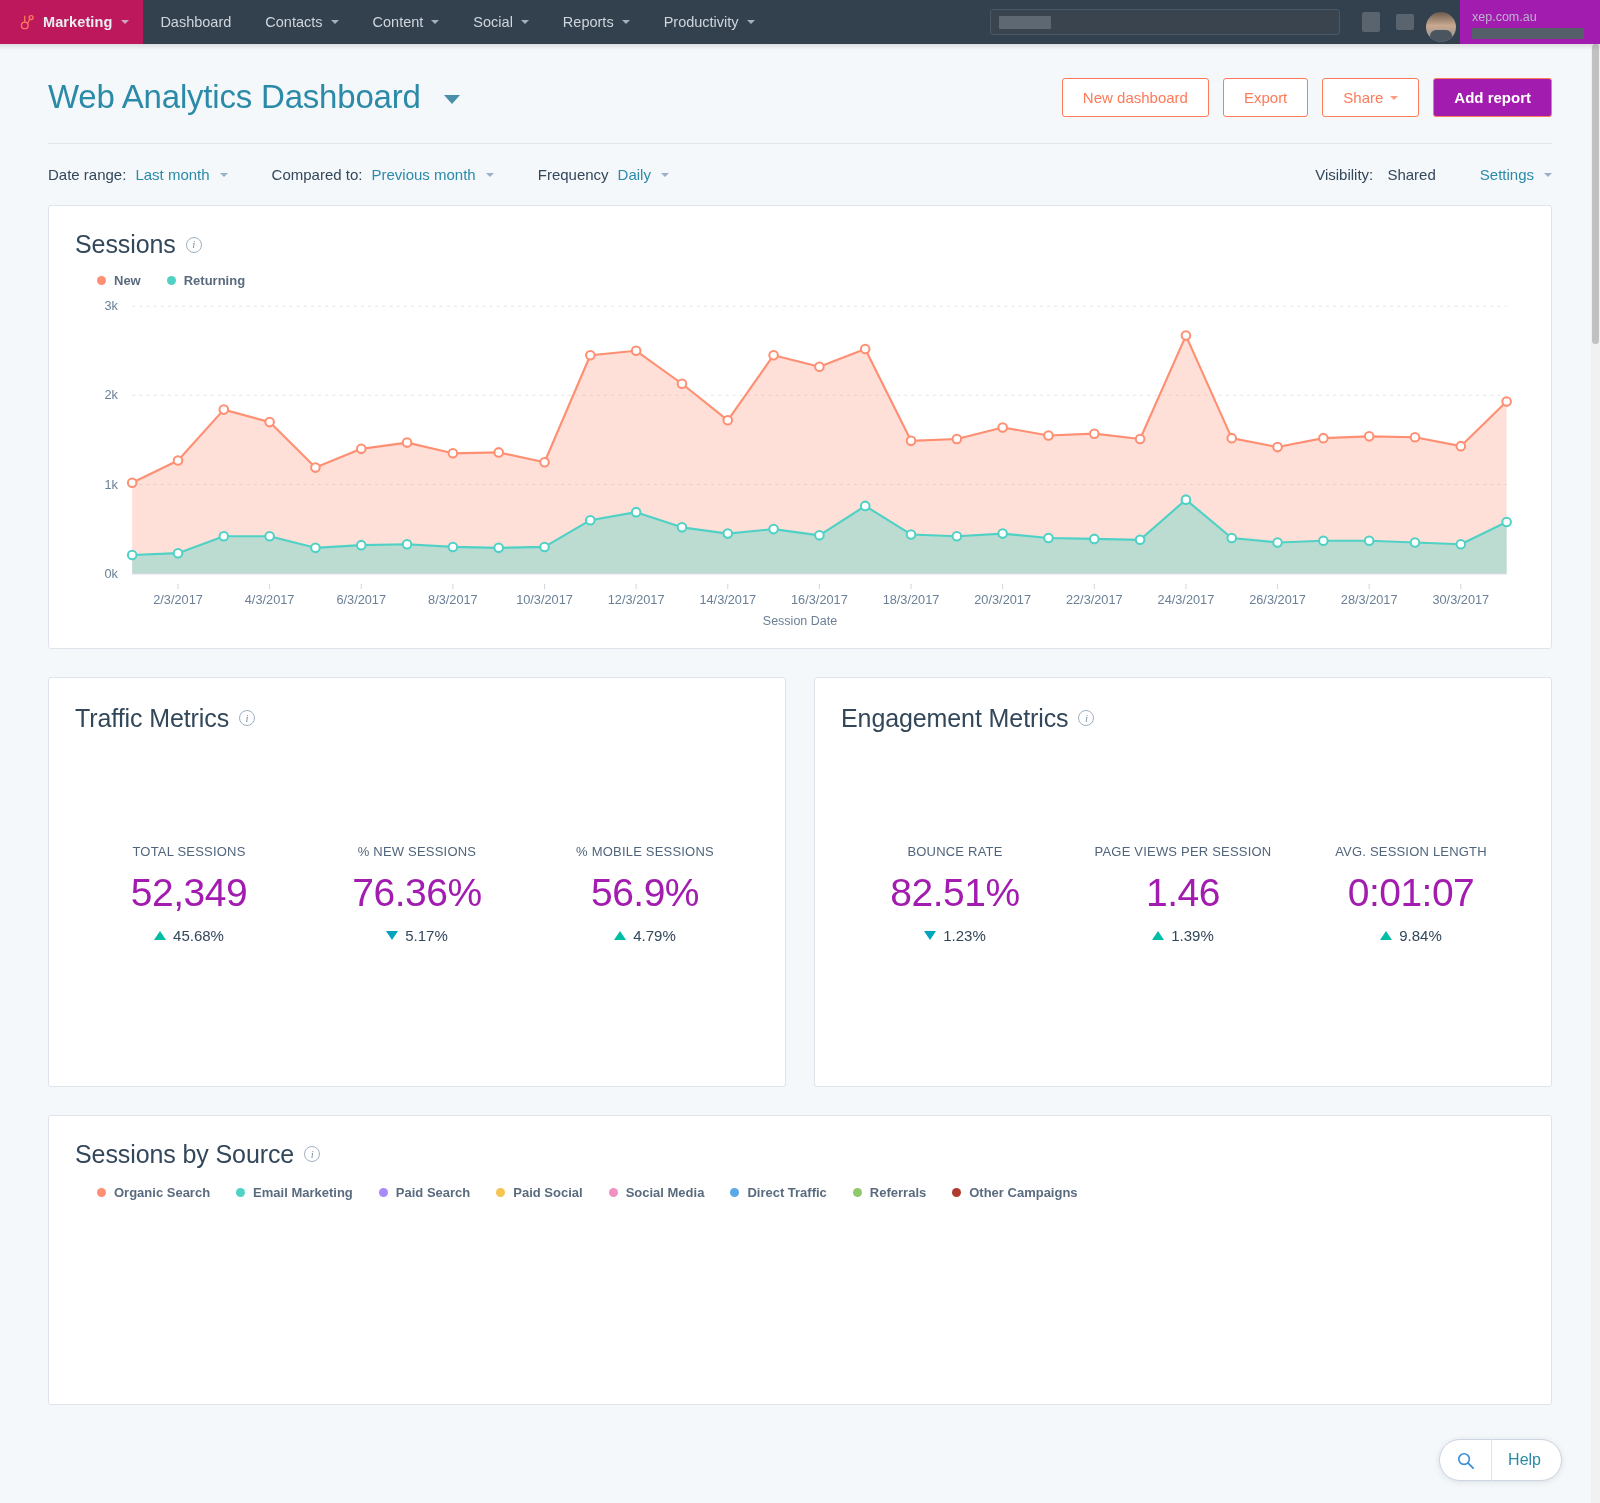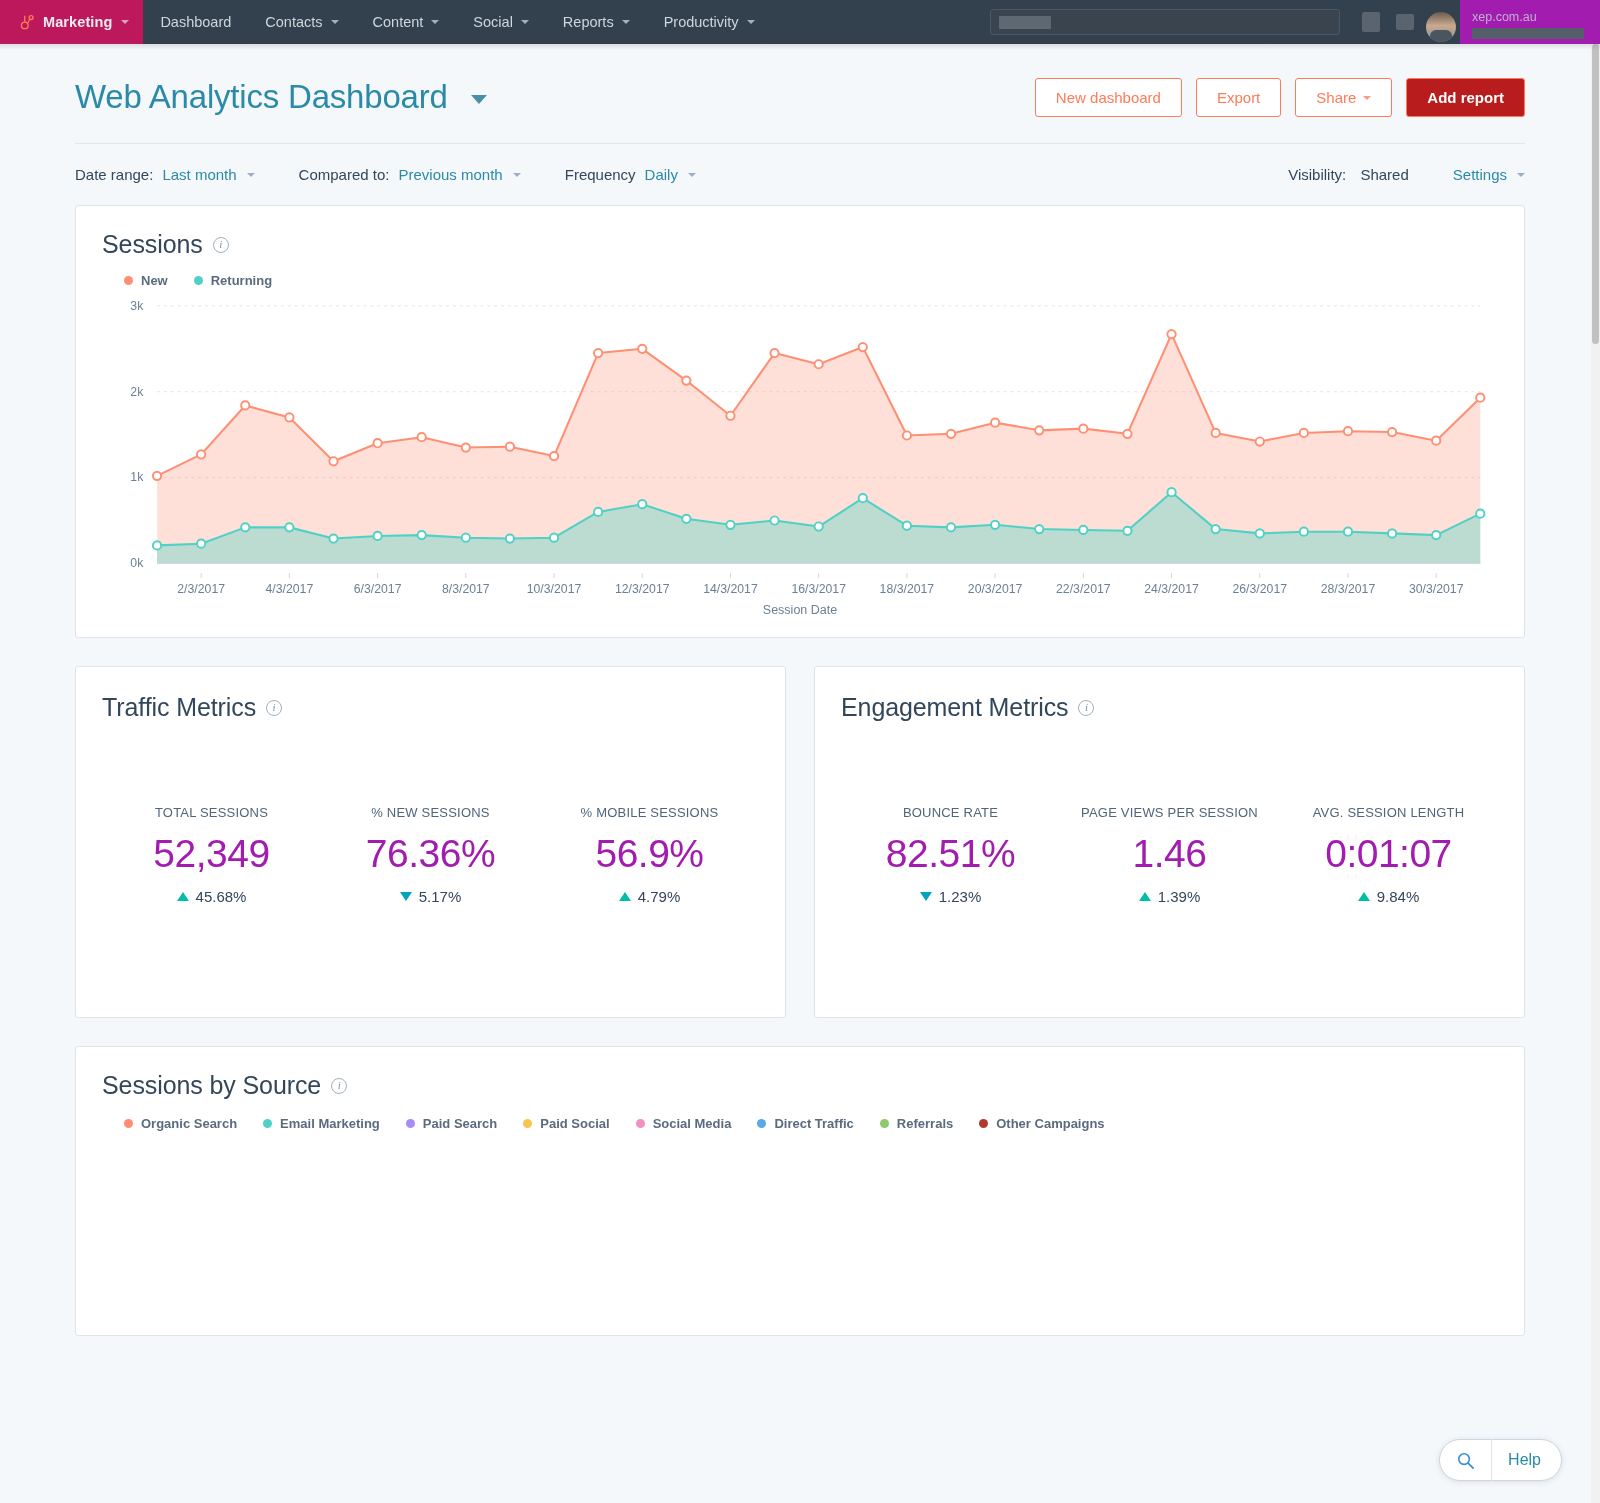--- a/index.html
+++ b/index.html
@@ -78,21 +78,21 @@
     background:#4b5560; border-radius:6px 6px 0 0;
   }
   .acct {
     background: #a21caf; height: 44px; padding: 4px 14px 0 12px;
     display: flex; flex-direction: column; justify-content: center; min-width: 140px;
   }
   .acct-name { color: #c3cbd3; font-size: 12.5px; line-height: 14px; opacity:.85;}
   .acct-redact { width: 112px; height: 11px; background: #555f6a; border-radius: 1px; margin-top: 4px; }
 
   
-  .page { padding: 0 75px; }
+  .page { padding: 0 48px; }
 
   .page-head {
     display: flex; align-items: center; padding-top: 34px; padding-bottom: 26px;
     border-bottom: 1px solid #e0e6ea;
   }
   .page-title {
     font-size: 33px; color: #2e8ba5; color: #2b8aa8; font-weight: 400;
     letter-spacing: -.2px; line-height: 1.1;
   }
   .title-caret {
@@ -100,21 +100,21 @@
     border-left: 8px solid transparent; border-right: 8px solid transparent;
     border-top: 9px solid #4a8fa8; vertical-align: middle;
   }
   .page-actions { margin-left: auto; display: flex; align-items: center; gap: 14px; }
   .btn {
     height: 39px; padding: 0 20px; border-radius: 3px; font-size: 15px;
     display: inline-flex; align-items: center; justify-content: center;
     cursor: pointer; white-space: nowrap;
     background: #fff; border: 1px solid #ff7a59; color: #ff7a59;
   }
-  .btn.primary { background: #b91c1c; border-color: #ff7a59; color: #fff; font-weight: 700; }
+  .btn.primary { background: #a21caf; border-color: #ff7a59; color: #fff; font-weight: 700; }
   .btn .caret-sm { border-top-color: #ff7a59; margin-left: 7px; }
 
   
   .filterbar {
     display: flex; align-items: center; padding: 22px 0 20px 0; font-size: 15px;
   }
   .filter-group { display: flex; align-items: center; margin-right: 44px; white-space: nowrap; }
   .filter-label { color: #33475b; margin-right: 9px; }
   .filter-value {
     color: #2b8aa8; cursor: pointer; display: inline-flex; align-items: center; gap: 8px;
@@ -152,21 +152,21 @@
   .chart-area { position: relative; margin-top: 10px; }
   .axis-title {
     text-align: center; font-size: 12.5px; color: #6b8096; margin-top: 4px;
   }
   svg.chart { display: block; width: 100%; }
   .ylab { font-size: 12.5px; fill: #6b8096; }
   .xlab { font-size: 12.5px; fill: #6b8096; }
 
   
   .metrics-row { display: flex; gap: 28px; margin-top: 28px; }
-  .metrics-card { flex: 1; padding: 26px 26px 30px 26px; height: 352px; display: flex; flex-direction: column; }
+  .metrics-card { flex: 1; padding: 26px 26px 30px 26px; height: 410px; display: flex; flex-direction: column; }
   .metrics-grid { display: flex; margin-top: auto; margin-bottom: auto; }
   .metric { flex: 1; text-align: center; }
   .metric-label {
     font-size: 13px; color: #50657b; letter-spacing: .2px; text-transform: uppercase;
   }
   .metric-value {
     font-size: 39px; color: #a21caf; font-weight: 400; margin-top: 12px; letter-spacing: -.5px;
   }
   .metric-delta {
     margin-top: 12px; font-size: 15px; color: #33475b;

